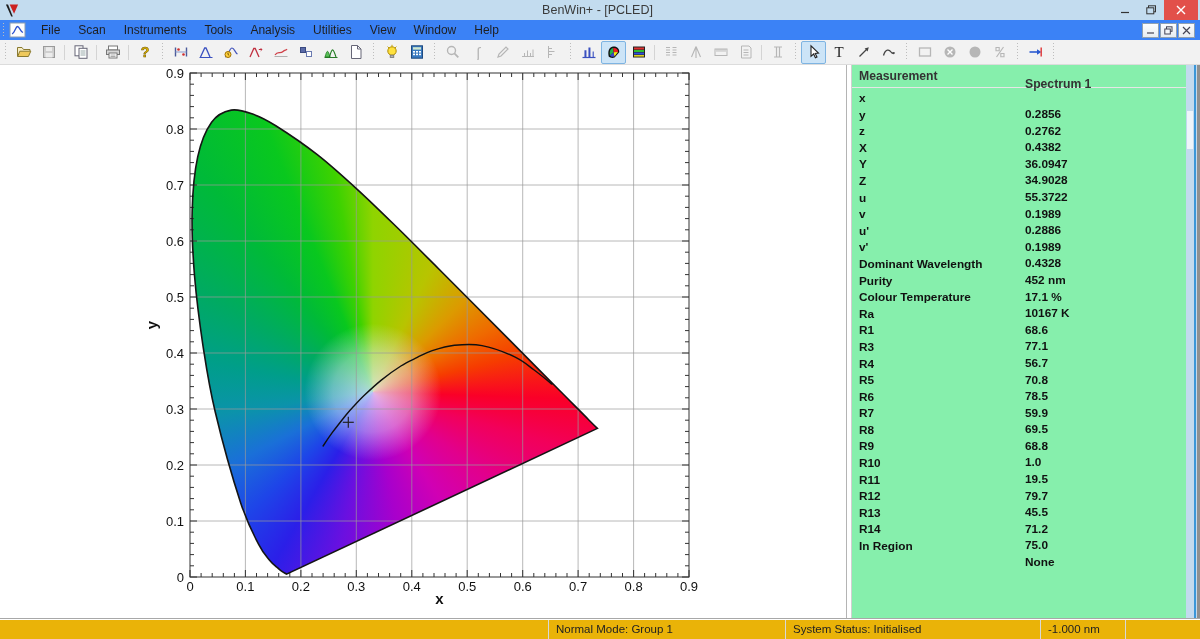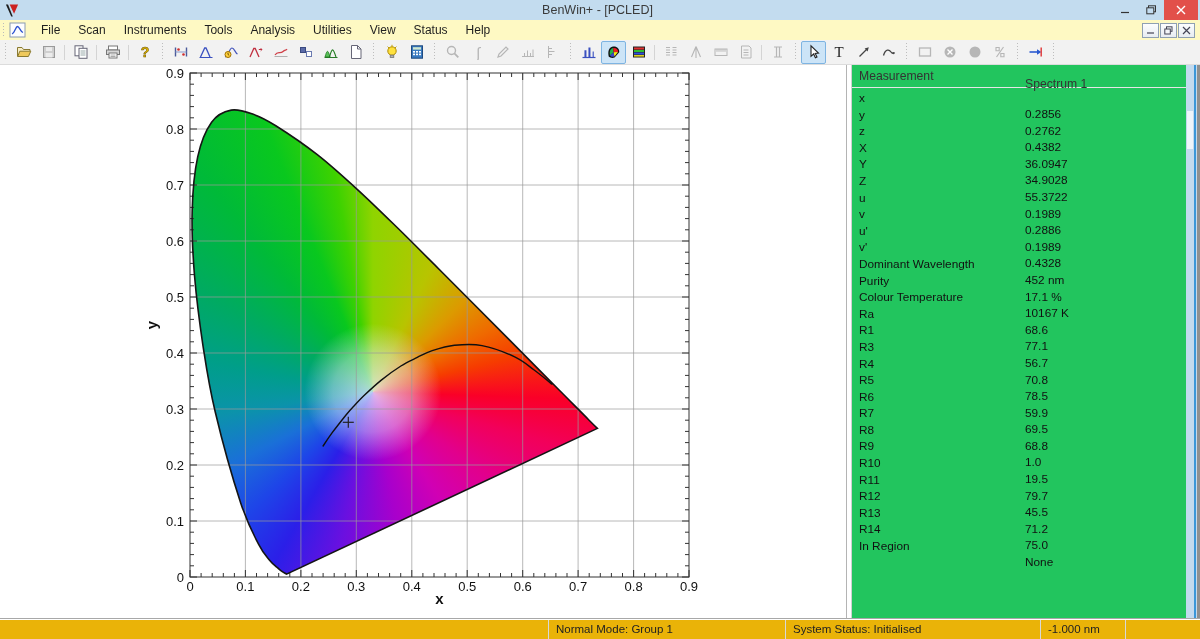--- a/index.html
+++ b/index.html
@@ -7,21 +7,21 @@
        font-family:"Liberation Sans",sans-serif;background:#fff;-webkit-font-smoothing:antialiased;}
   
   .titlebar{position:absolute;left:0;top:0;width:1200px;height:20px;background:#c3dcef;
             display:flex;align-items:center;}
   .title-logo{width:16px;height:15px;margin-left:4px;}
   .title-text{position:absolute;left:0;right:5px;text-align:center;font-size:12.5px;color:#3a3a3a;}
   .title-controls{position:absolute;right:2px;top:0;height:20px;display:flex;}
   .tc-btn{width:26px;height:20px;display:flex;align-items:center;justify-content:center;}
   .tc-close{width:34px;background:#e2504a;}
   
-  .menubar{position:absolute;left:0;top:20px;width:1200px;height:20px;background:#fef9c3;
+  .menubar{position:absolute;left:0;top:20px;width:1200px;height:20px;background:#3b82f6;
            display:flex;align-items:center;font-size:12px;color:#1f1f1f;}
   .mgrip{width:1px;height:14px;margin:0 3px 0 3px;
          background-image:repeating-linear-gradient(to bottom,#bbb 0 1px,transparent 1px 3px);}
   .doc-icon{width:17px;height:16px;margin:0 6px 0 2px;}
   .menu-item{padding:2px 9px;cursor:default;}
   .mdi-controls{position:absolute;right:5px;top:3px;display:flex;gap:1px;}
   .mdi-btn{width:15px;height:13px;border:1px solid #8fa0b2;background:linear-gradient(#fcfdfe,#e7ecf1);
            display:flex;align-items:center;justify-content:center;}
   
   .toolbar{position:absolute;left:0;top:40px;width:1200px;height:24px;background:#f2f2f2;
@@ -31,22 +31,22 @@
         background-image:repeating-linear-gradient(to bottom,#bdbdbd 0 1px,transparent 1px 3px);}
   .tbtn{width:23px;height:21px;display:flex;align-items:center;justify-content:center;
         border:1px solid transparent;border-radius:2px;}
   .tbtn.pressed{background:#cce4f7;border-color:#7eb4e2;}
   .tsep{width:1px;height:15px;background:#d4d4d4;margin:0 3px;}
   
   .main{position:absolute;left:0;top:65px;width:1200px;height:554px;background:#fff;
         border-bottom:1px solid #a8a8a8;box-sizing:border-box;}
   .chart-panel{position:absolute;left:0;top:0;width:846px;height:553px;background:#fff;
                border-right:1px solid #b4b4b4;}
-  .rpanel{position:absolute;left:851px;top:0;width:335px;height:553px;background:#22c55e;
-          border-left:1px solid #d0d0d0;box-sizing:border-box;}
+  .rpanel{position:absolute;left:851px;top:0;width:335px;height:553px;background:#86efac;
+          border-left:1px solid #d0d0d0;box-sizing:border-box;font-weight:bold;}
   .thead{height:22px;display:flex;align-items:center;font-size:12.2px;color:#333;
          border-bottom:1px solid #e6e6e6;}
   .c1{width:173px;box-sizing:border-box;padding-left:7px;}
   .c2{flex:1;margin-top:16px;}
   .trows{padding-top:2px;}
   .trow{height:16.6px;line-height:16.6px;display:flex;font-size:11.8px;color:#111;}
   
   .scrollstrip{position:absolute;right:0;top:0;width:14px;height:553px;background:#c2daee;}
   .ss-outer{position:absolute;right:0;top:0;width:3px;height:100%;background:#8f8f8f;}
   .ss-accent{position:absolute;right:4px;top:0;width:2px;height:100%;background:#3a96d8;}
@@ -93,21 +93,21 @@
     <path d="M3 12 C6 11 6.5 4.5 8.5 4.5 10.5 4.5 11 9.5 14 10.5" fill="none" stroke="#2a50d0" stroke-width="1.3"></path>
   </svg>
   <div id="menu-items" style="display:flex;">
       <div class="menu-item">File</div>
       <div class="menu-item">Scan</div>
       <div class="menu-item">Instruments</div>
       <div class="menu-item">Tools</div>
       <div class="menu-item">Analysis</div>
       <div class="menu-item">Utilities</div>
       <div class="menu-item">View</div>
-      <div class="menu-item">Status</div>
+      <div class="menu-item">Window</div>
       <div class="menu-item">Help</div>
     </div>
   <div class="mdi-controls">
     <div class="mdi-btn">
       <svg width="9" height="9" viewBox="0 0 9 9">
           <path d="M1 7 h7" stroke="#445" stroke-width="1.2"></path>
         </svg>
       </div>
     <div class="mdi-btn">
       <svg width="9" height="9" viewBox="0 0 9 9">

